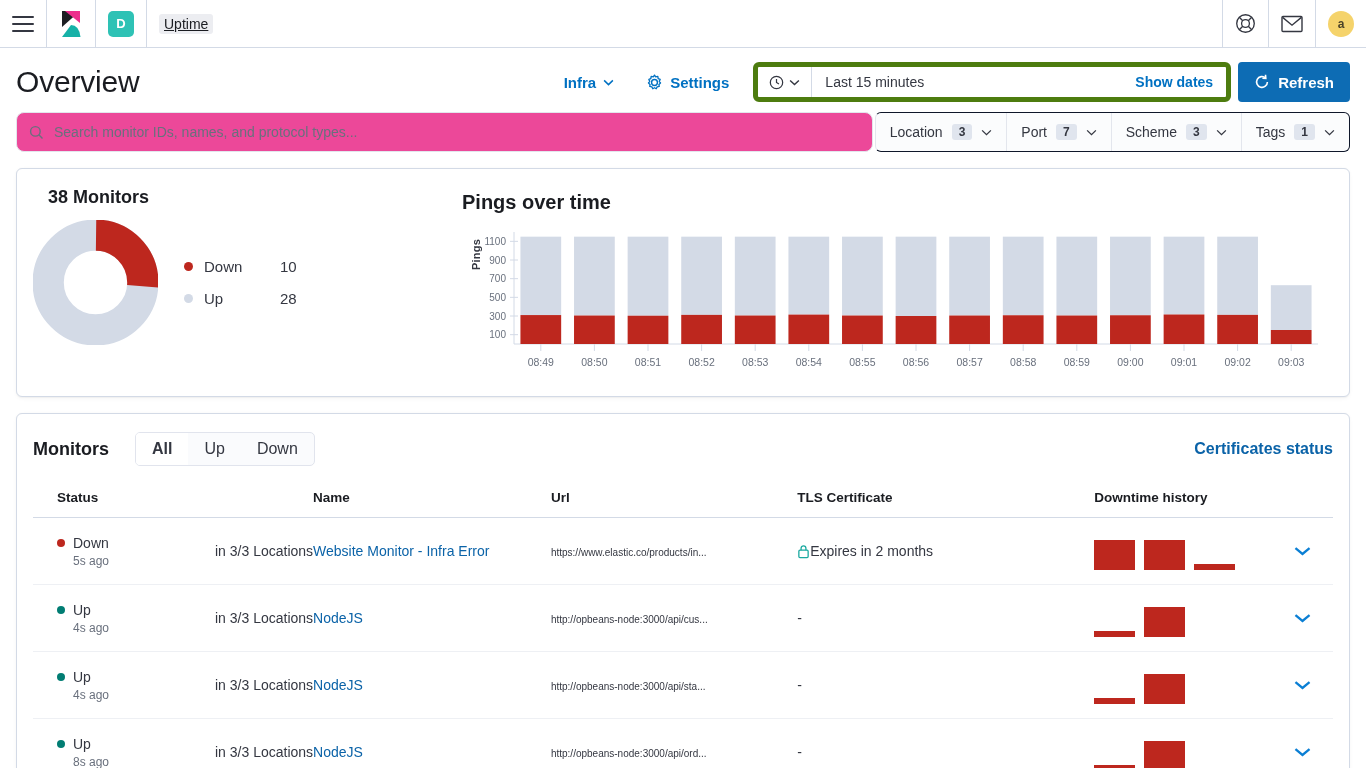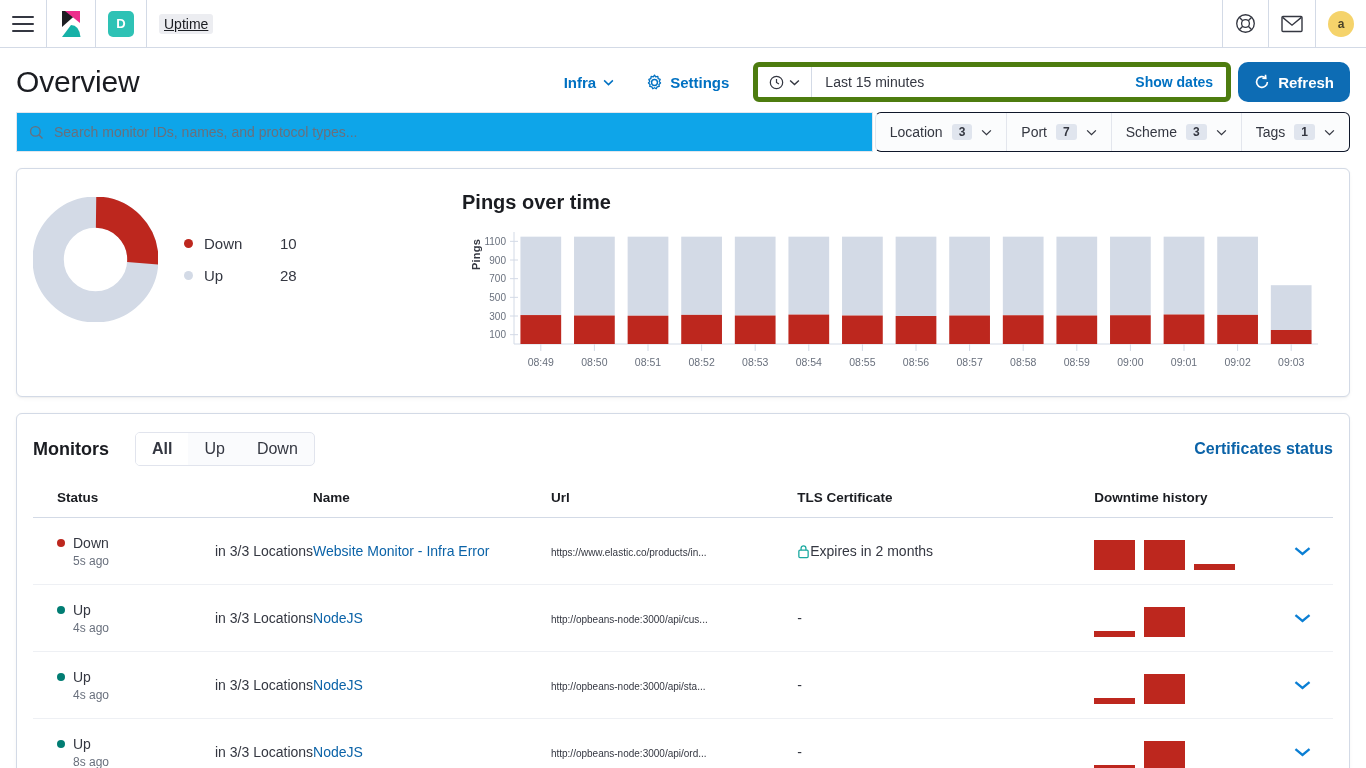--- a/index.html
+++ b/index.html
@@ -95,36 +95,36 @@
     cursor: text;
   }
   .dp-show {
     padding: 0 13px; font-size: 14px; font-weight: 700; color: #0071c2;
     display: flex; align-items: center; height: 100%; cursor: pointer;
   }
   .refresh-btn {
     display: flex; align-items: center; gap: 8px;
     background: #0d6cb4; color: #fff;
     height: 40px; padding: 0 16px;
-    border-radius: 10px; margin-left: 7px;
+    border-radius: 4px; margin-left: 7px;
     font-size: 15px; font-weight: 700; cursor: pointer;
   }
 
   
   .filter-bar {
     display: flex; align-items: stretch;
     margin: 0 16px;
     height: 40px;
   }
   .search-wrap {
     flex: 1 1 auto;
     display: flex; align-items: center;
-    background: #0ea5e9;
+    background: #ec4899;
     border: 1px solid #e3e6ed;
-    border-radius: 1px;
+    border-radius: 8px;
     padding: 16px 12px;
     gap: 10px;
     box-shadow: inset 0 0 0 0 transparent;
   }
   .search-input {
     flex: 1; border: none; outline: none; background: transparent;
     font-size: 14px; font-family: inherit; color: #343741;
   }
   .search-input::placeholder { color: #69707d; }
   .filter-group {
@@ -358,20 +358,21 @@
         <span class="badge-count">1</span>
         <svg class="chev" viewBox="0 0 12 8">
           <polyline points="1,1.6 6,6.4 11,1.6" fill="none" stroke="#343741" stroke-width="1.5"></polyline>
         </svg>
       </div>
     </div>
 </div>
 
 <div class="panel stats-panel">
   <div class="donut-col">
+    <div class="monitors-heading">38 Monitors</div>
     <div class="donut-row">
       <svg width="125" height="125" viewBox="0 0 42 42">
         <circle cx="21" cy="21" r="15.9" fill="none" stroke="#d3dae6" stroke-width="10.5"></circle>
         <circle cx="21" cy="21" r="15.9" fill="none" stroke="#bd271e" stroke-width="10.5" stroke-dasharray="26.3 73.7" stroke-dashoffset="25"></circle>
       </svg>
       <div class="legend" id="donut-legend">
           <div class="legend-row">
             <span class="legend-dot" style="background: rgb(189, 39, 30);"></span>
             <span class="legend-label">Down</span>
             <span class="legend-value">10</span>

